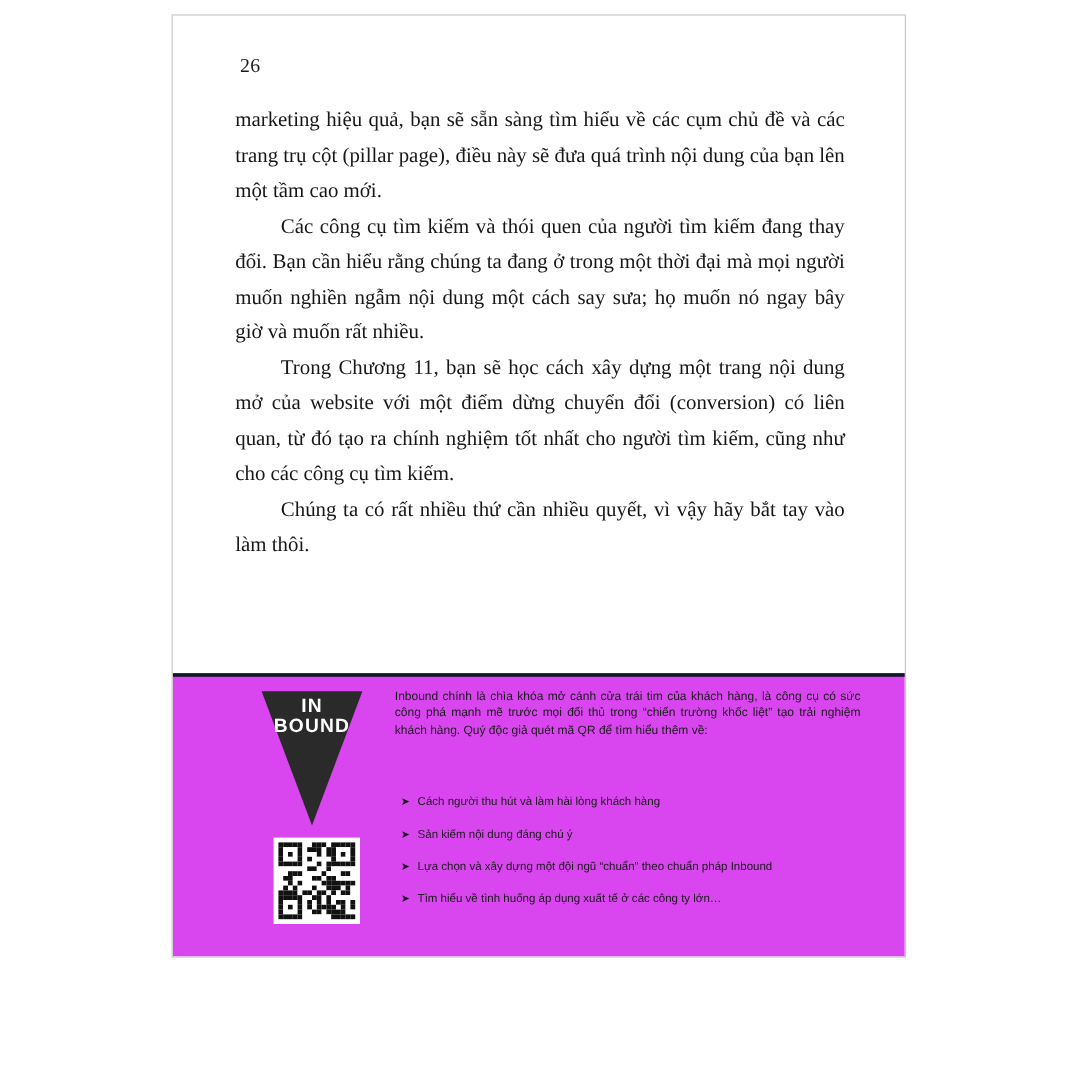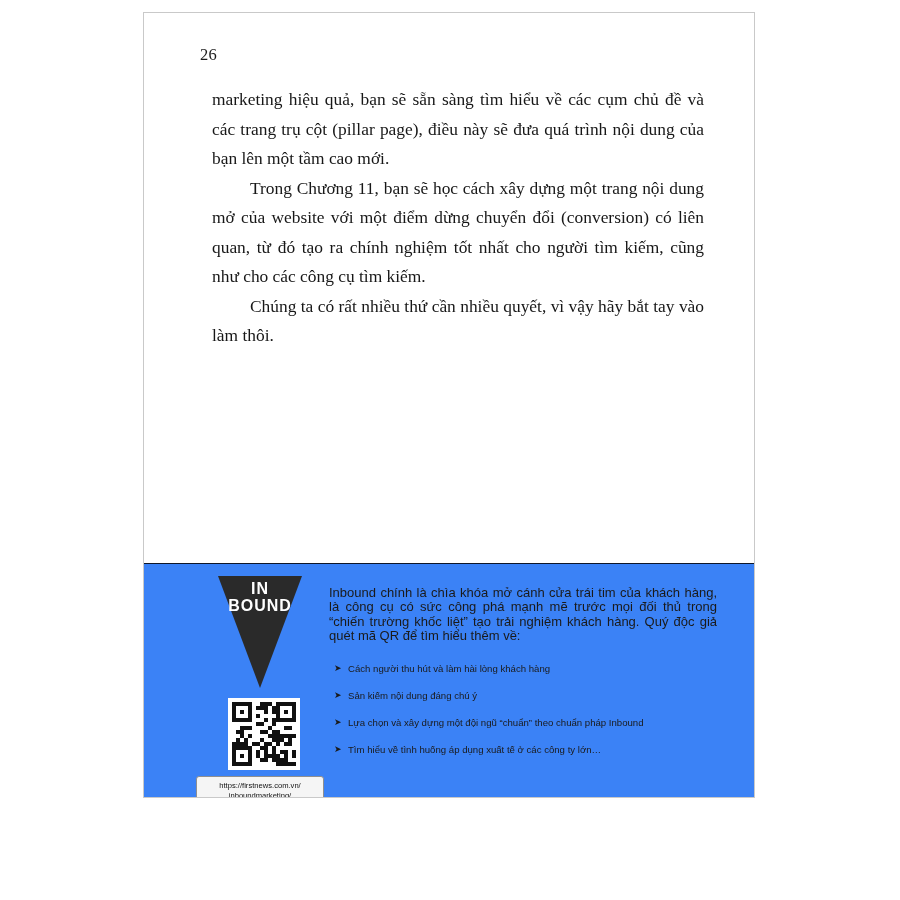--- a/index.html
+++ b/index.html
@@ -54,33 +54,33 @@
     left: 52px;
     top: 72px;
     width: 508px;
     font-size: 17.4px;
     line-height: 29.5px;
     color: #171717;
     text-align: justify;
     text-justify: inter-word;
   }
   .body-text p {
-    margin: 0 0 0 16px;
+    margin: 0 0 0 0;
   }
   .body-text p.indent {
     text-indent: 38px;
   }
   .ad-band {
     position: absolute;
     left: 0;
     bottom: 0;
     width: 100%;
     height: 233px;
-    background: #3b82f6;
-    border-top: 1px solid #0f172a;
+    background: #d946ef;
+    border-top: 3px solid #0f172a;
   }
   .ad-inner {
     position: relative;
     width: 100%;
     height: 100%;
   }
   .logo-block {
     position: absolute;
     left: 66px;
     top: 12px;
@@ -154,24 +154,24 @@
     box-sizing: border-box;
     font-family: "Liberation Sans", sans-serif;
     font-size: 7.6px;
     line-height: 10px;
     color: #111111;
     text-align: center;
   }
   .ad-copy {
     position: absolute;
     left: 185px;
-    top: 22px;
+    top: 10px;
     width: 388px;
     font-family: "Liberation Sans", sans-serif;
-    font-size: 13px;
+    font-size: 10px;
     line-height: 14.4px;
     color: #1a1a1a;
     text-align: justify;
   }
   .bullets {
     position: absolute;
     left: 190px;
     top: 98px;
     width: 384px;
     font-family: "Liberation Sans", sans-serif;
@@ -199,20 +199,21 @@
 <body>
 
 <div id="page">
 
   <div class="header">
     <div class="folio">26</div>
   </div>
 
   <div class="body-text">
     <p>marketing hiệu quả, bạn sẽ sẵn sàng tìm hiểu về các cụm chủ đề và các trang trụ cột (pillar page), điều này sẽ đưa quá trình nội dung của bạn lên một tầm cao mới.</p>
+    <p class="indent">Các công cụ tìm kiếm và thói quen của người tìm kiếm đang thay đổi. Bạn cần hiểu rằng chúng ta đang ở trong một thời đại mà mọi người muốn nghiền ngẫm nội dung một cách say sưa; họ muốn nó ngay bây giờ và muốn rất nhiều.</p>
     <p class="indent">Trong Chương 11, bạn sẽ học cách xây dựng một trang nội dung mở của website với một điểm dừng chuyển đổi (conversion) có liên quan, từ đó tạo ra chính nghiệm tốt nhất cho người tìm kiếm, cũng như cho các công cụ tìm kiếm.</p>
     <p class="indent">Chúng ta có rất nhiều thứ cần nhiều quyết, vì vậy hãy bắt tay vào làm thôi.</p>
   </div>
 
   <div class="ad-band">
     <div class="ad-inner">
 
       <div class="logo-block">
         <div class="logo-triangle">
           <div class="tri"></div>
@@ -476,22 +477,20 @@
               <i style="background: rgb(255, 255, 255);"></i>
               <i style="background: rgb(255, 255, 255);"></i>
               <i></i>
               <i></i>
               <i></i>
               <i></i>
               <i></i>
             </div>
         </div>
 
-        <div class="url-box">https://firstnews.com.vn/
-inboundmarketing/</div>
       </div>
 
       <div class="ad-copy">Inbound chính là chìa khóa mở cánh cửa trái tim của khách hàng, là công cụ có sức công phá mạnh mẽ trước mọi đối thủ trong “chiến trường khốc liệt” tạo trải nghiệm khách hàng. Quý độc giả quét mã QR để tìm hiểu thêm về:</div>
 
       <div class="bullets">
         <div class="row">
           <span class="arrow">➤</span>
           <span class="txt">Cách người thu hút và làm hài lòng khách hàng</span>
         </div>
         <div class="row">

